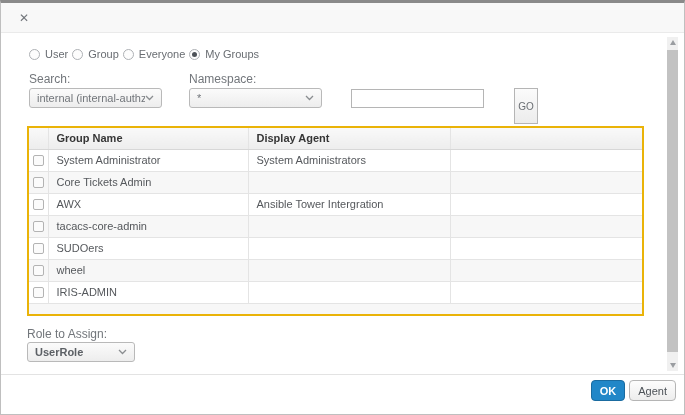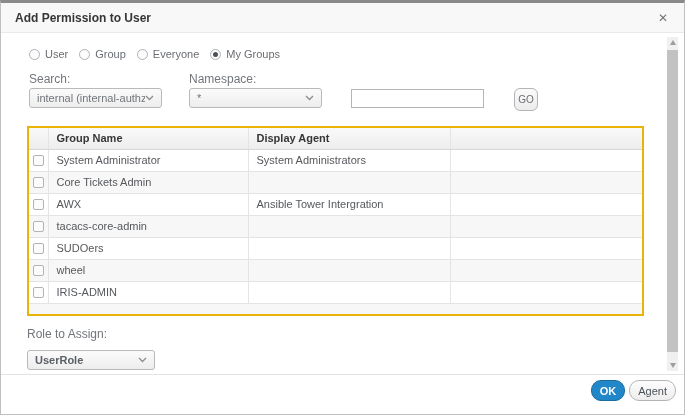--- a/index.html
+++ b/index.html
@@ -12,21 +12,21 @@
   .modal-header{
     position:absolute;left:0;top:0;right:0;height:30px;background:#f8f8f8;
     border-bottom:1px solid #eaeaea;display:flex;align-items:center;
     padding:0 12px 0 14px;
   }
   .modal-title{font-size:12px;font-weight:bold;color:#363636;flex:1;}
   .close-btn{
     font-size:12px;color:#72767b;cursor:pointer;line-height:1;padding:2px 4px;
   }
   
-  .radio-row{position:absolute;left:28px;top:45px;display:flex;gap:11px;}
+  .radio-row{position:absolute;left:28px;top:45px;display:flex;gap:4px;}
   .radio-opt{display:flex;align-items:center;gap:5px;cursor:pointer;}
   .radio-circle{
     width:11px;height:11px;border-radius:50%;border:1px solid #aeb1b5;
     background:#fdfdfd;position:relative;flex:0 0 auto;
   }
   .radio-circle.selected::after{
     content:"";position:absolute;left:2px;top:2px;width:5px;height:5px;
     border-radius:50%;background:#4d5258;
   }
   .radio-label{font-size:11px;color:#696d72;}
@@ -38,21 +38,21 @@
     display:flex;align-items:center;justify-content:space-between;
     padding:0 7px;cursor:pointer;
   }
   .select .sel-value{font-size:11px;color:#72767b;white-space:nowrap;overflow:hidden;}
   .select .sel-value.strong{font-weight:bold;color:#5c6065;}
   .text-input{
     position:absolute;height:19px;border:1px solid #b5b5b5;background:#fff;
     font-size:11px;color:#4d5258;padding:0 5px;outline:none;
   }
   .go-btn{
-    position:absolute;height:23px;width:24px;border:1px solid #b5b5b5;border-radius:6px;
+    position:absolute;height:36px;width:24px;border:1px solid #b5b5b5;border-radius:0;
     background:linear-gradient(#fbfbfb,#ececec);font-size:10px;color:#6a6e73;
     display:flex;align-items:center;justify-content:center;cursor:pointer;
   }
   
   .grid{
     position:absolute;left:26px;top:123px;width:617px;
     border-collapse:collapse;table-layout:fixed;
   }
   .grid th,.grid td{
     border:1px solid #e4e4e4;font-size:11px;padding:0 8px;
@@ -88,33 +88,32 @@
   .scroll-thumb{
     position:absolute;left:0;top:13px;width:11px;height:302px;background:#c2c2c2;
     cursor:grab;
   }
   
   .footer-divider{position:absolute;left:0;right:0;top:371px;height:1px;background:#e3e3e3;}
   .modal-footer{
     position:absolute;left:0;right:0;bottom:0;height:43px;
     display:flex;align-items:center;justify-content:flex-end;gap:4px;padding:0 8px 4px 0;
   }
-  .btn{height:21px;border-radius:10px;font-size:11px;display:flex;align-items:center;
+  .btn{height:21px;border-radius:4px;font-size:11px;display:flex;align-items:center;
     justify-content:center;cursor:pointer;padding:0 8px;}
   .btn-ok{background:#2187c8;border:1px solid #1a6ba0;color:#fff;font-weight:bold;}
   .btn-cancel{background:linear-gradient(#fdfdfd,#ededed);border:1px solid #b5b5b5;color:#4d5258;}
   .chev-svg{flex:0 0 auto;}
 </style>
 </head>
 <body>
 
 <div class="modal">
 
   <div class="modal-header">
-    <div class="modal-title">Add Permission to User</div>
     <div class="close-btn">✕</div>
   </div>
 
   <div class="radio-row">
     <div class="radio-opt">
       <span class="radio-circle"></span>
       <span class="radio-label">User</span>
     </div>
     <div class="radio-opt">
       <span class="radio-circle"></span>
@@ -208,21 +207,21 @@
         <td></td>
         <td></td>
       </tr>
       <tr class="filler">
         <td colspan="4"></td>
       </tr>
     </tbody>
   </table>
 
   <div class="form-label role-label">Role to Assign:</div>
-  <div class="select" style="left:26px;top:347px;width:128px;">
+  <div class="select" style="left:26px;top:339px;width:108px;">
     <span class="sel-value strong">UserRole</span>
     <svg class="chev-svg" width="9" height="6" viewBox="0 0 9 6">
         <polyline points="1,1 4.5,4.5 8,1" fill="none" stroke="#8a8d90" stroke-width="1.3"></polyline>
       </svg>
   </div>
 
   <div class="scrollbar">
     <div class="scroll-arrow up">
       <div class="tri-up"></div>
     </div>

